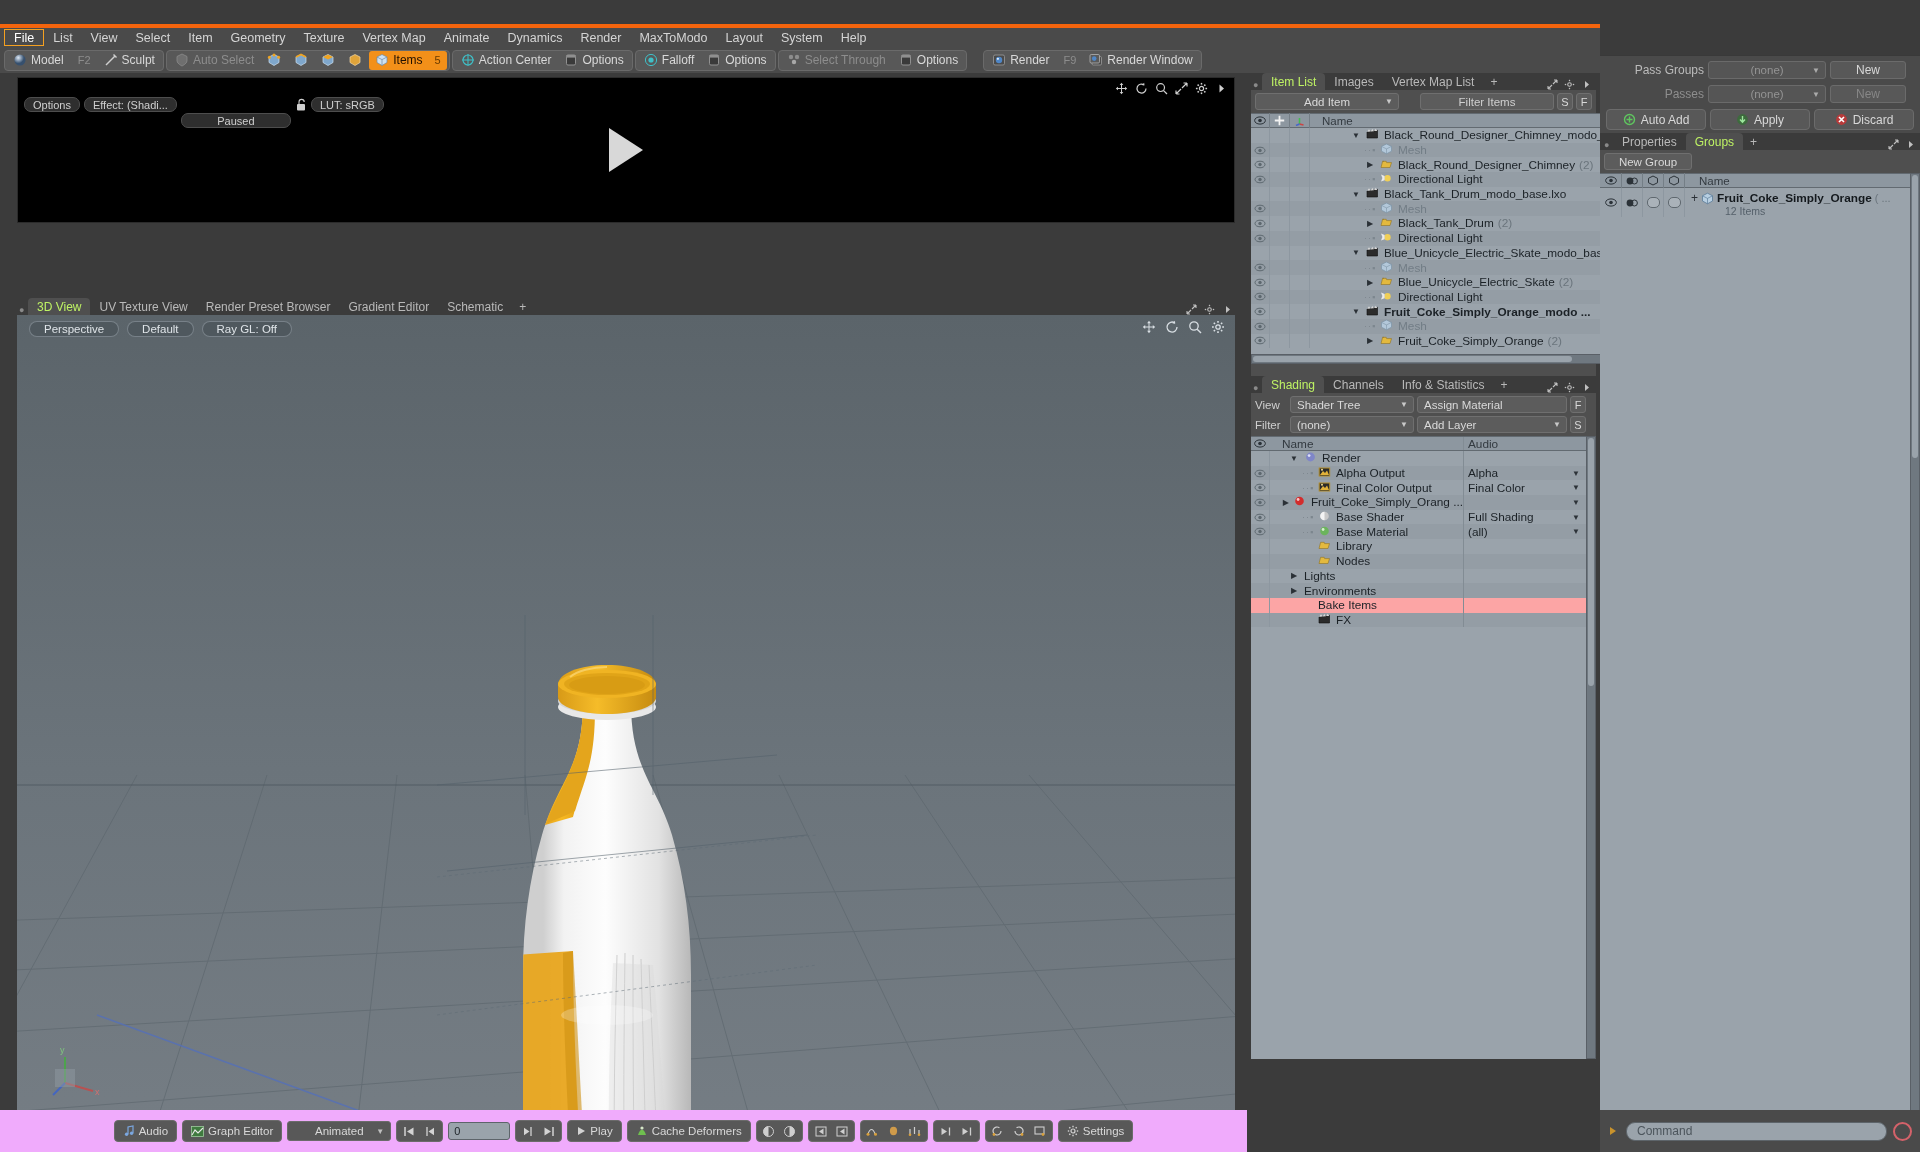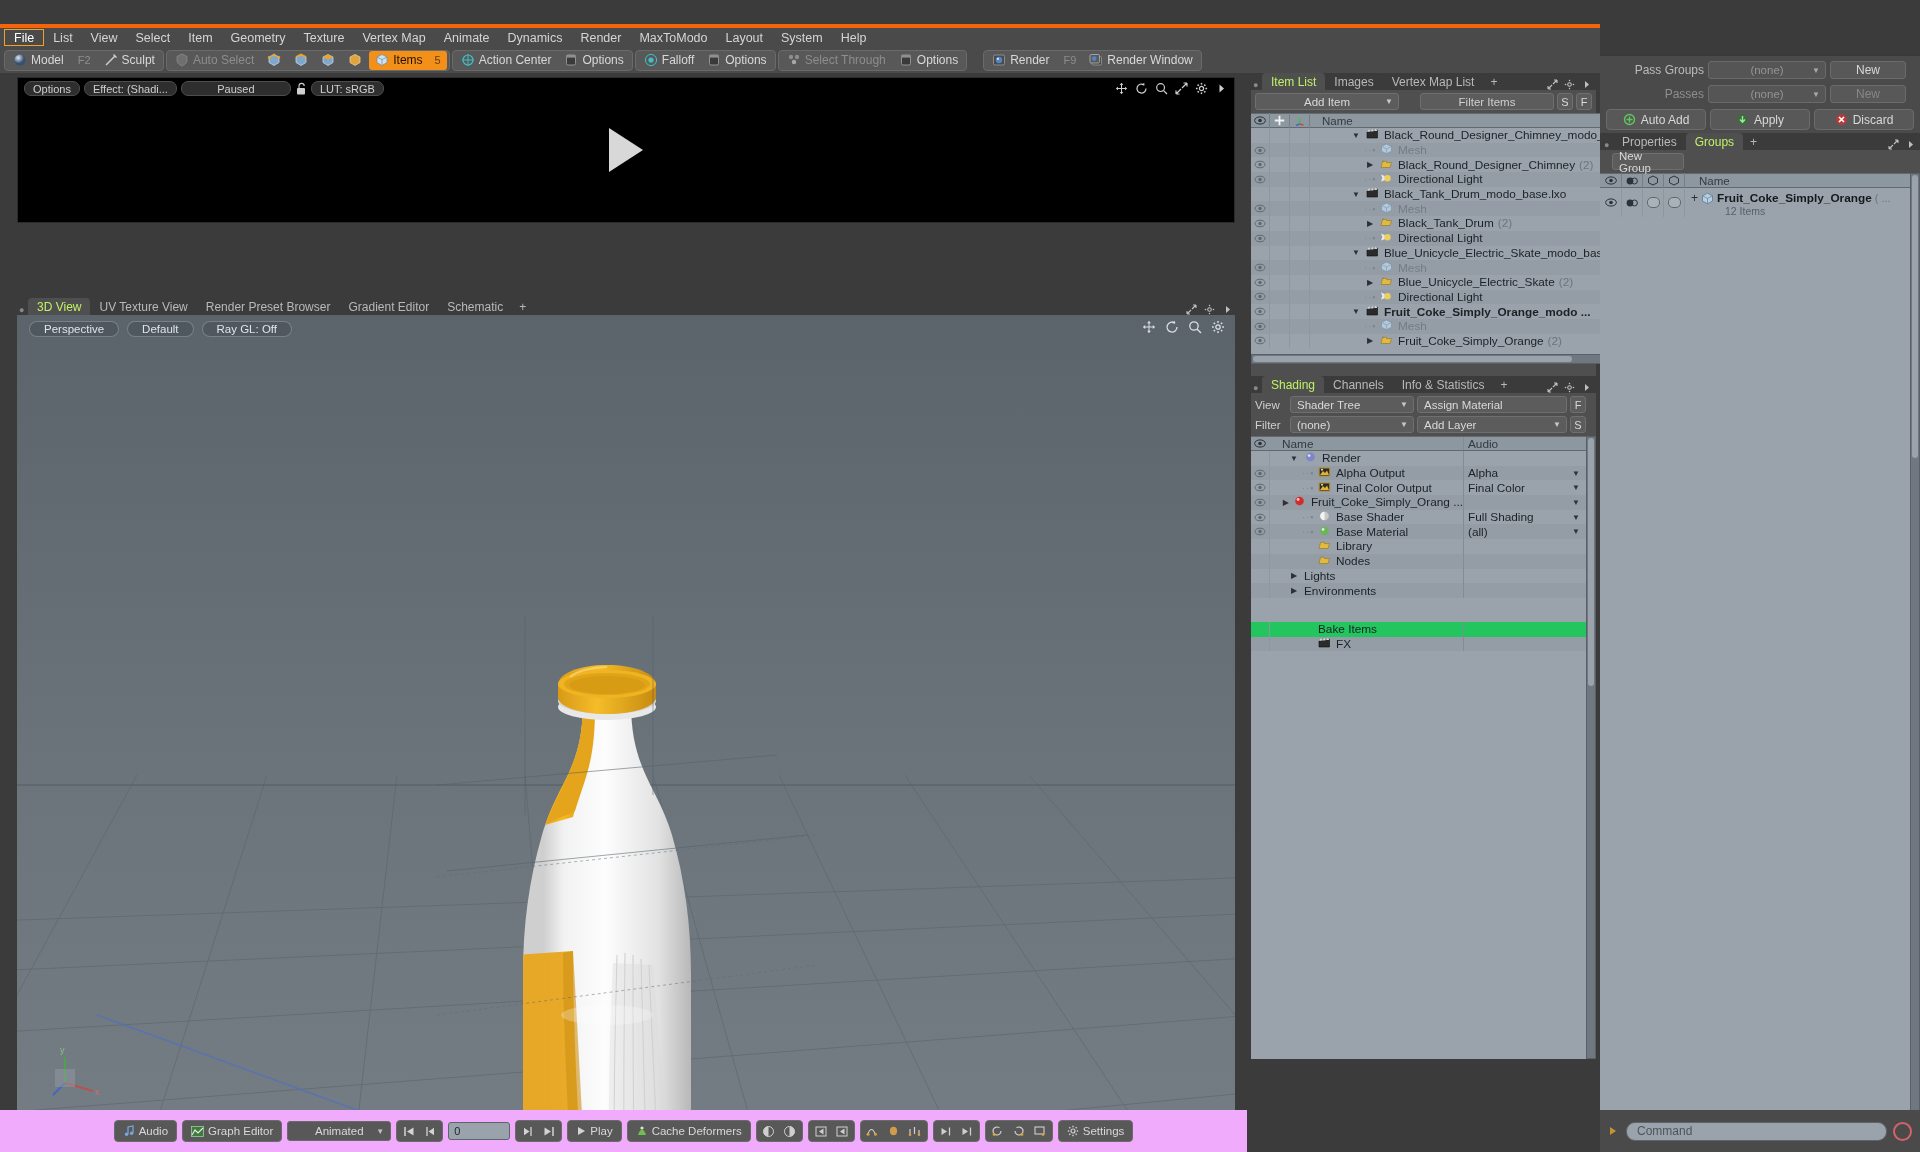--- a/index.html
+++ b/index.html
@@ -83,21 +83,21 @@
   .rp-toolrow {
     position: absolute; left: 0; top: 0; width: 100%; height: 40px; padding: 3px 6px;
     display: flex; flex-direction: column; gap: 2px;
   }
   .rp-row { display: flex; align-items: center; gap: 4px; }
   .pill {
     height: 15px; padding: 0 8px; border-radius: 7px; background: #2e2e2e;
     border: 1px solid #4d4d4d; color: #cfcfcf; font-size: 11px;
     display: flex; align-items: center; justify-content: center; white-space: nowrap;
   }
-  .pill.wide { min-width: 110px; }
+  .pill.wide { min-width: 110px; margin-top: 32px; }
   .rp-play {
     position: absolute; left: 50%; top: 50%; transform: translate(-50%,-50%);
     width: 0; height: 0;
     border-left: 34px solid #d8d8d8;
     border-top: 22px solid transparent;
     border-bottom: 22px solid transparent;
   }
   .rp-icons {
     position: absolute; right: 6px; top: 4px; display: flex; gap: 7px; align-items: center;
   }
@@ -1511,21 +1511,21 @@
                     <div class="sh-eye"></div>
                     <div class="sh-name">
                       <span class="indent" style="width: 12px;"></span>
                       <span class="twisty">▶</span>
                       <span>Environments</span>
                     </div>
                     <div class="sh-eff">
                       <span></span>
                     </div>
                   </div>
-                  <div class="sh-row" style="background: #22c55e; margin-top: 24px;">
+                  <div class="sh-row" style="background: #fca5a5;">
                     <div class="sh-eye"></div>
                     <div class="sh-name">
                       <span class="indent" style="width: 26px;"></span>
                       <span class="twisty"></span>
                       <span>Bake Items</span>
                     </div>
                     <div class="sh-eff">
                       <span></span>
                     </div>
                   </div>
@@ -1798,21 +1798,21 @@
             </span>
           <span class="icn" style="width:11px;height:11px;">
               <svg viewBox="0 0 11 11">
                 <path d="M4 2 L8 5.5 L4 9 Z" fill="#c0c0c0"></path>
               </svg>
             </span>
         </div>
       </div>
       <div style="background:#4f4f4f;width:320px;height:960px;">
         <div style="padding:3px 4px;">
-          <div class="combo" style="width:72px;justify-content:center;margin-left:8px;">New Group</div>
+          <div class="combo" style="width:88px;justify-content:center;">New Group</div>
         </div>
         <div style="display:flex;">
           <div style="flex:1;">
             <div class="ghdr">
               <div class="gcell" style="width:22px;">
                 <svg width="12" height="9" viewBox="0 0 12 9">
                     <ellipse cx="6" cy="4.5" rx="5.4" ry="3.6" fill="none" stroke="#2b3238" stroke-width="1"></ellipse>
                     <circle cx="6" cy="4.5" r="1.8" fill="#2b3238"></circle>
                   </svg>
               </div>

